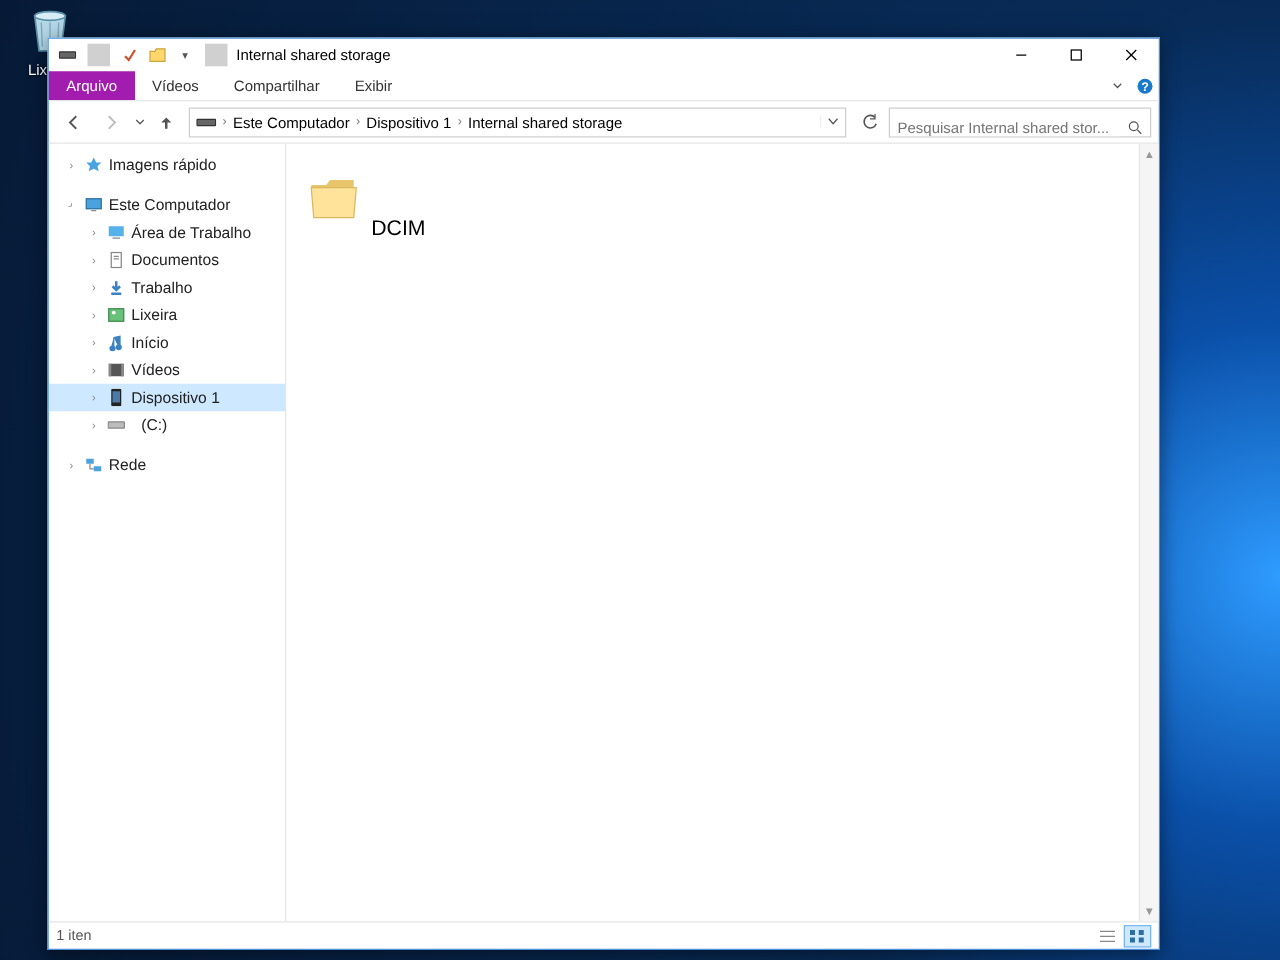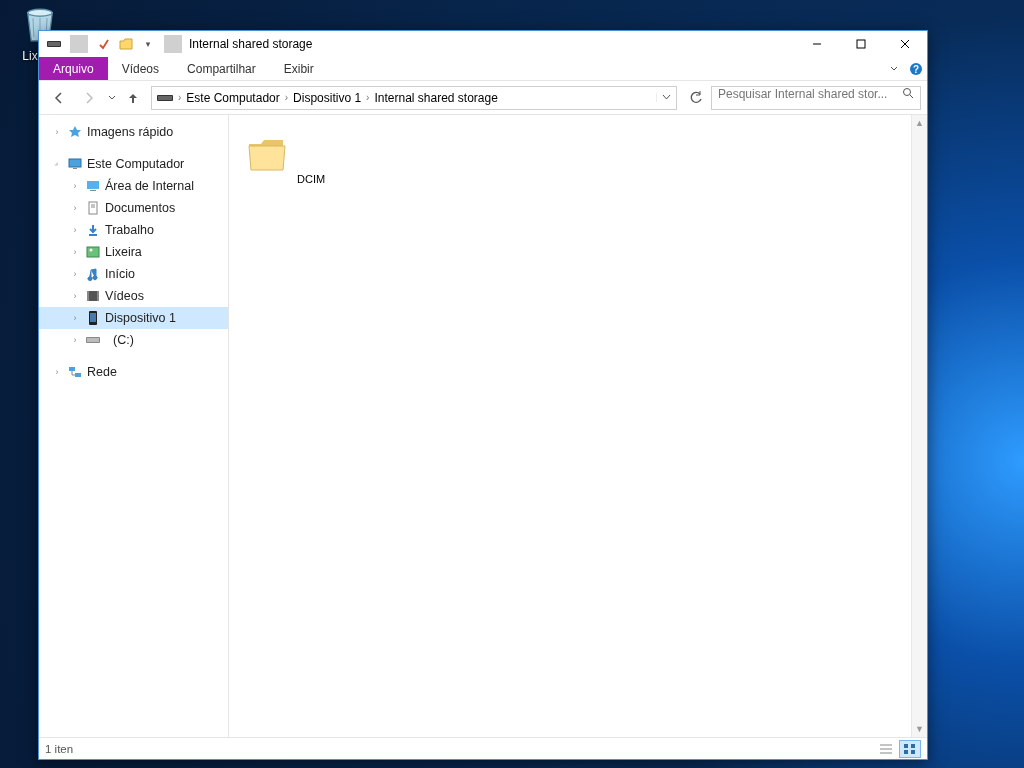--- a/index.html
+++ b/index.html
@@ -27,38 +27,38 @@
   .navbar { height: 34px; border-bottom: 1px solid #e5e5e5; display: flex; align-items: center; padding: 0 6px; gap: 2px; }
   .nav-arrow { width: 28px; height: 26px; display: flex; align-items: center; justify-content: center; color: #555; }
   .nav-arrow.disabled { color: #bfbfbf; }
   .nav-up { width: 24px; height:26px; display:flex; align-items:center; justify-content:center; color:#555; }
   .addr { flex: 1; height: 24px; border: 1px solid #cfcfcf; display: flex; align-items: center; margin: 0 4px; font-size: 12px; }
   .addr-seg { padding: 0 5px; display:flex; align-items:center; gap:3px;}
   .addr-chev { color:#777; font-size:10px;}
   .addr-spacer { flex:1; }
   .addr-drop { width:20px; display:flex; align-items:center; justify-content:center; color:#555; border-left:1px solid #eee;}
   .refresh { width:26px; height:24px; display:flex; align-items:center; justify-content:center; color:#555; }
-  .search { width: 210px; height: 24px; border: 1px solid #cfcfcf; display: flex; align-items: flex-start; font-size: 12px; color: #777; }
+  .search { width: 210px; height: 24px; border: 1px solid #cfcfcf; display: flex; align-items: flex-end; font-size: 12px; color: #777; }
   .search input { border:none; outline:none; flex:1; padding:0 6px; font-size:12px; color:#777; min-width: 0; text-overflow: ellipsis; }
   .search-icon { width:24px; display:flex; align-items:center; justify-content:center; color:#555;}
 
   .body { flex: 1; display: flex; overflow: hidden; }
   .sidebar { width: 190px; border-right: 1px solid #e5e5e5; padding-top: 6px; font-size: 12.5px; color: #222; }
   .tree-item { display: flex; align-items: center; height: 22px; padding-left: 12px; gap: 4px; }
   .tree-item.level2 { padding-left: 30px; }
   .tree-item.selected { background: #cde8ff; }
   .tree-exp { width: 12px; color: #888; font-size: 9px; display:inline-flex; justify-content:center; visibility:hidden;}
   .tree-exp.vis { visibility:visible; }
   .tree-ico { width: 16px; height:16px; display:flex; align-items:center; justify-content:center; }
   .tree-gap { height: 10px; }
 
   .content { flex: 1; position: relative; padding: 6px 10px; }
   .folder-item { display:inline-flex; align-items:center; gap:10px; padding:4px 8px; }
   .folder-ico { width:40px; height:40px; display:flex; align-items:center; justify-content:center;}
-  .folder-label { font-size:11px;margin-top:48px; }
+  .folder-label { font-size:17px;margin-top:48px; }
   .scrollbar { position:absolute; right:0; top:0; bottom:0; width:16px; background:#f5f5f5; border-left:1px solid #e8e8e8;}
   .scroll-up, .scroll-down { height:16px; display:flex; align-items:center; justify-content:center; color:#999; font-size:9px;}
   .scroll-down { position:absolute; bottom:0; left:0; right:0;}
 
   .statusbar { height: 22px; border-top: 1px solid #e5e5e5; display: flex; align-items: center; font-size: 11.5px; color: #555; padding: 0 6px; }
   .status-spacer { flex:1; }
   .view-btn { width:22px; height:18px; display:flex; align-items:center; justify-content:center; margin-left:2px; border:1px solid transparent;}
   .view-btn.active { background:#cde8ff; border:1px solid #7ab7ef;}
 </style>
 </head>
@@ -222,21 +222,21 @@
         <span>Este Computador</span>
       </div>
       <div class="tree-item level2">
         <span class="tree-exp vis">›</span>
         <span class="tree-ico">
             <svg width="14" height="14">
               <rect x="1" y="2" width="12" height="8" fill="#55b2e8"></rect>
               <rect x="4" y="11" width="6" height="1" fill="#888"></rect>
             </svg>
           </span>
-        <span>Área de Internal</span>
+        <span>Área de Trabalho</span>
       </div>
       <div class="tree-item level2">
         <span class="tree-exp vis">›</span>
         <span class="tree-ico">
             <svg width="14" height="14">
               <rect x="3" y="1" width="8" height="12" fill="#fff" stroke="#888"></rect>
               <line x1="5" y1="4" x2="9" y2="4" stroke="#888"></line>
               <line x1="5" y1="6" x2="9" y2="6" stroke="#888"></line>
             </svg>
           </span>

